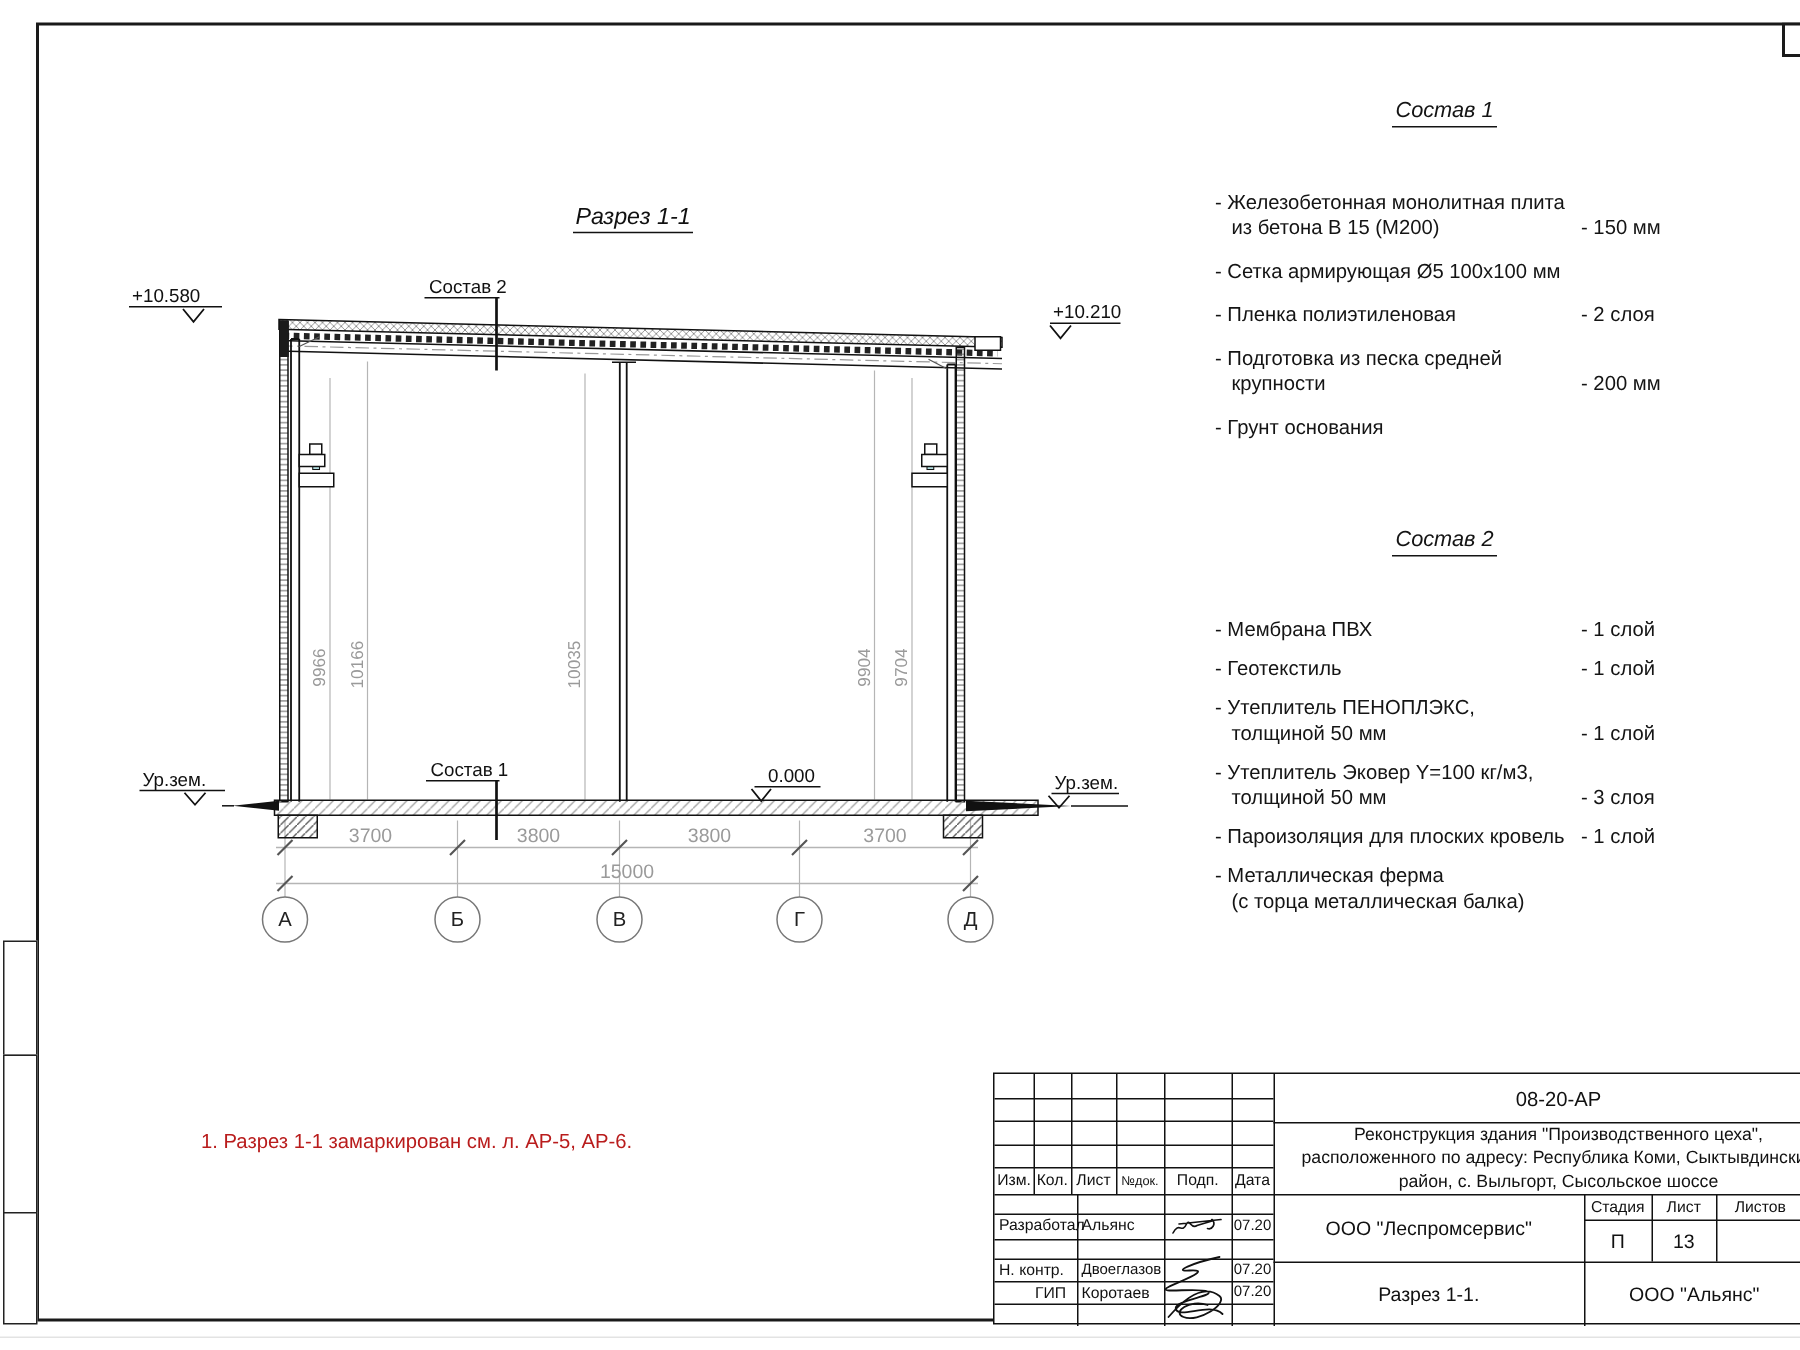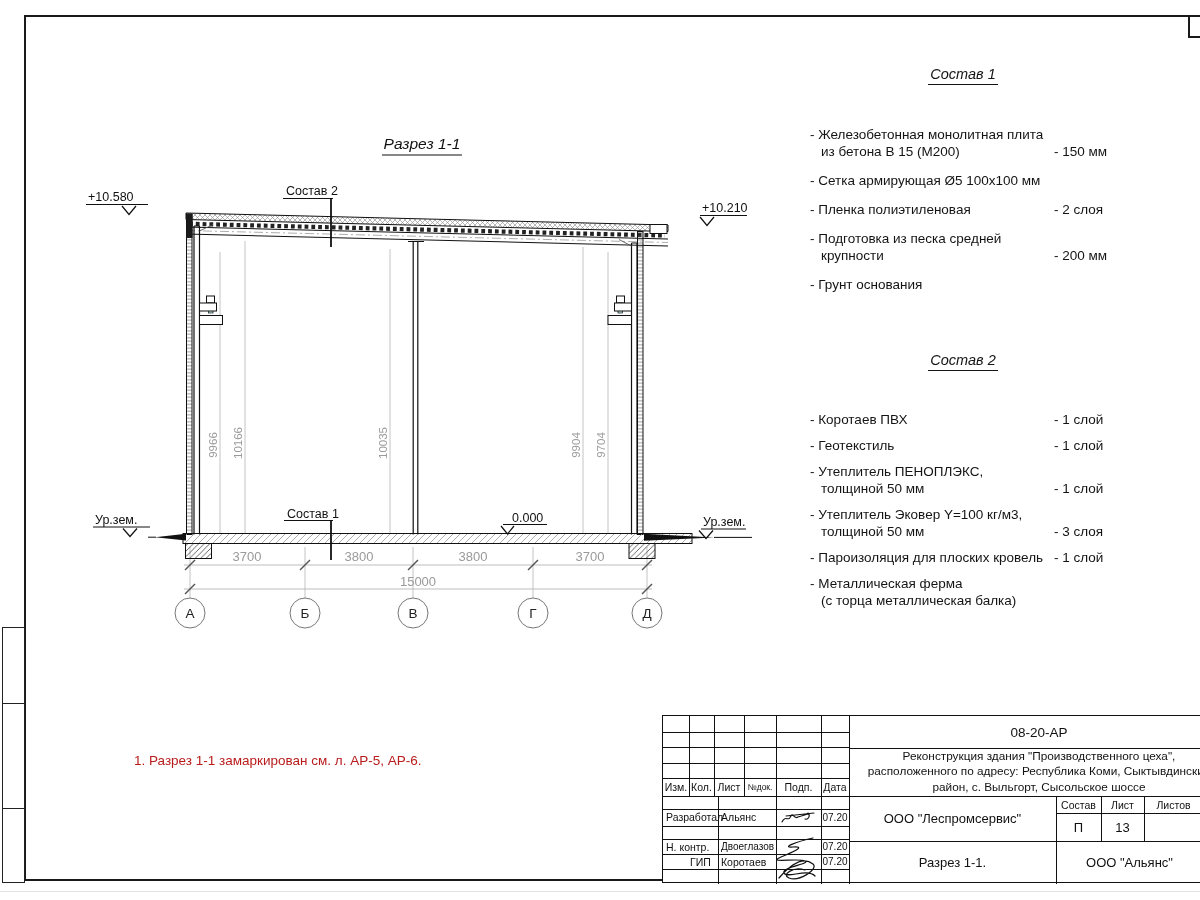--- a/index.html
+++ b/index.html
@@ -229,21 +229,21 @@
       </div>
     <div class="comp-item">
         <span class="nm">- Грунт основания</span>
         <span class="val"></span>
       </div>
   </div>
 
   <div id="comp2" class="comp-block" style="left:810px;top:352px;">
     <div class="comp-title"><span>Состав 2</span></div>
     <div class="comp-item">
-        <span class="nm">- Коротаев ПВХ</span>
+        <span class="nm">- Мембрана ПВХ</span>
         <span class="val">- 1 слой</span>
       </div>
     <div class="comp-item">
         <span class="nm">- Геотекстиль</span>
         <span class="val">- 1 слой</span>
       </div>
     <div class="comp-item">
         <span class="nm">- Утеплитель ПЕНОПЛЭКС,
 толщиной 50 мм</span>
         <span class="val">- 1 слой</span>
@@ -319,21 +319,21 @@
       <path d="M44,4 C26,8 12,14 24,13 C40,12 18,20 10,24 C0,29 30,24 36,27 C42,30 12,33 15,39 C18,45 38,34 46,42 M10,44 C22,30 34,22 44,30 C50,35 30,48 20,44 C12,41 24,32 36,36" fill="none" stroke="#111" stroke-width="1.2" stroke-linecap="round"></path>
     </svg>
 
     <div class="t tc" style="left:186px;top:0;width:380px;height:32px;font-size:13.5px;">08-20-АР</div>
     <div class="t tc pre" style="left:186px;top:32px;width:380px;height:48px;font-size:11.8px;line-height:15.5px;">Реконструкция здания "Производственного цеха",
 расположенного по адресу: Республика Коми, Сыктывдинский
 район, с. Выльгорт, Сысольское шоссе</div>
 
     <div class="t tc" style="left:186px;top:80px;width:207px;height:45px;font-size:13px;">ООО "Леспромсервис"</div>
 
-    <div class="t tc" style="left:393px;top:80px;width:45px;height:17px;">Состав</div>
+    <div class="t tc" style="left:393px;top:80px;width:45px;height:17px;">Стадия</div>
     <div class="t tc" style="left:438px;top:80px;width:43px;height:17px;">Лист</div>
     <div class="t tc" style="left:481px;top:80px;width:59px;height:17px;">Листов</div>
     <div class="t tc" style="left:393px;top:97px;width:45px;height:28px;font-size:13px;">П</div>
     <div class="t tc" style="left:438px;top:97px;width:43px;height:28px;font-size:13px;">13</div>
 
     <div class="t tc" style="left:186px;top:125px;width:207px;height:43px;font-size:13px;">Разрез 1-1.</div>
     <div class="t tc" style="left:393px;top:125px;width:147px;height:43px;font-size:13px;">ООО "Альянс"</div>
   </div>
 
 </div>

